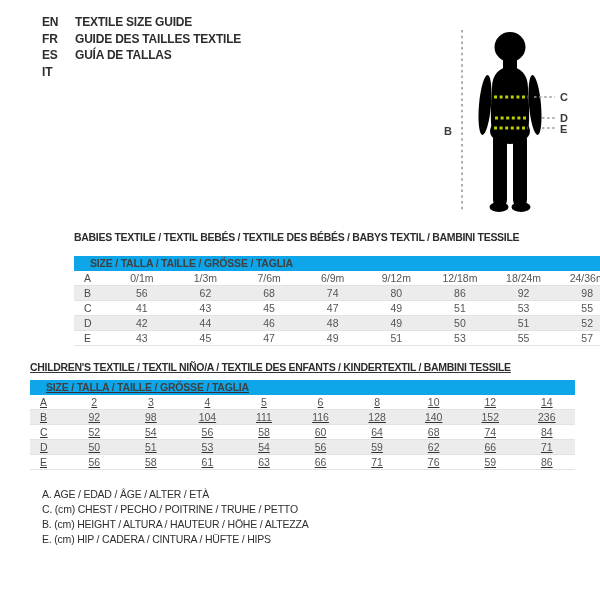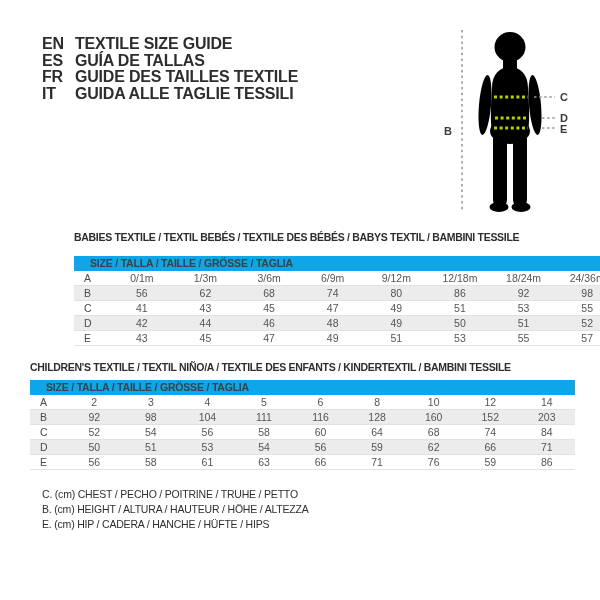--- a/index.html
+++ b/index.html
@@ -2,32 +2,32 @@
 <html><head>
 <meta charset="utf-8">
 <style>
   html,body{margin:0;padding:0;}
   body{
     width:600px;height:600px;position:relative;overflow:hidden;
     background:#ffffff;color:#333;
     font-family:"Liberation Sans",sans-serif;
   }
   
-  .languages{position:absolute;left:42px;top:36px;font-size:16px;font-weight:700;
+  .languages{position:absolute;left:42px;top:14px;font-size:12px;font-weight:700;
     letter-spacing:-0.2px;color:#2d2d2d;}
   .lang-row{display:flex;line-height:16.5px;}
   .lang-code{width:33px;}
   
   .figure{position:absolute;left:430px;top:8px;width:170px;height:212px;}
   .figure svg{display:block;}
   .figure text{font-family:"Liberation Sans",sans-serif;font-size:11px;font-weight:600;fill:#3a3a3a;}
   
   .section{position:absolute;left:30px;width:545px;}
   .section-babies{top:231px;margin-left:44px;}
-  .section-children{top:361px;}
+  .section-children{top:361px;text-decoration:underline;}
   .section-title{font-size:10.5px;font-weight:700;letter-spacing:-0.3px;
     color:#2d2d2d;line-height:12px;margin:0;}
   .section-babies .sizes-table{margin-top:13px;}
   .section-children .sizes-table{margin-top:7px;}
   .tbl-head{background:#0ea5e9;color:#404040;font-size:10.5px;font-weight:700;
     letter-spacing:-0.2px;height:15px;line-height:15px;padding-left:16px;}
   .tbl-row{display:flex;height:15px;line-height:14px;font-size:10.5px;color:#555;
     border-bottom:1px solid #e2e2e2;box-sizing:border-box;}
   .tbl-row.alt{background:#ececec;}
   .tbl-row .rlabel{width:36px;padding-left:10px;box-sizing:border-box;color:#4a4a4a;}
@@ -38,30 +38,29 @@
 </style>
 </head>
 <body>
 
 <div class="languages">
     <div class="lang-row">
       <span class="lang-code">EN</span>
       <span class="lang-label">TEXTILE SIZE GUIDE</span>
     </div>
     <div class="lang-row">
+      <span class="lang-code">FR</span>
+      <span class="lang-label">GUIDE DES TAILLES TEXTILE</span>
+    </div>
+    <div class="lang-row">
       <span class="lang-code">ES</span>
       <span class="lang-label">GUÍA DE TALLAS</span>
     </div>
     <div class="lang-row">
-      <span class="lang-code">FR</span>
-      <span class="lang-label">GUIDE DES TAILLES TEXTILE</span>
-    </div>
-    <div class="lang-row">
       <span class="lang-code">IT</span>
-      <span class="lang-label">GUIDA ALLE TAGLIE TESSILI</span>
     </div>
   </div>
 
 <div class="figure">
   <svg width="170" height="212" viewBox="0 0 170 212">
 
     <line x1="32" y1="22" x2="32" y2="204" stroke-width="1.6" stroke-dasharray="2.5 3.2" stroke="#999999"></line>
     <text x="14" y="127">B</text>
 
     <g fill="#000000">
@@ -92,21 +91,21 @@
 </div>
 
 <div class="section section-babies">
   <h2 class="section-title">BABIES TEXTILE / TEXTIL BEBÉS / TEXTILE DES BÉBÉS / BABYS TEXTIL / BAMBINI TESSILE</h2>
   <div class="sizes-table">
       <div class="tbl-head">SIZE / TALLA / TAILLE / GRÖSSE / TAGLIA</div>
       <div class="tbl-row">
         <span class="rlabel">A</span>
         <span class="cell">0/1m</span>
         <span class="cell">1/3m</span>
-        <span class="cell">3/6m</span>
+        <span class="cell">7/6m</span>
         <span class="cell">6/9m</span>
         <span class="cell">9/12m</span>
         <span class="cell">12/18m</span>
         <span class="cell">18/24m</span>
         <span class="cell">24/36m</span>
       </div>
       <div class="tbl-row alt">
         <span class="rlabel">B</span>
         <span class="cell">56</span>
         <span class="cell">62</span>
@@ -170,23 +169,23 @@
         <span class="cell">14</span>
       </div>
       <div class="tbl-row alt">
         <span class="rlabel">B</span>
         <span class="cell">92</span>
         <span class="cell">98</span>
         <span class="cell">104</span>
         <span class="cell">111</span>
         <span class="cell">116</span>
         <span class="cell">128</span>
-        <span class="cell">160</span>
+        <span class="cell">140</span>
         <span class="cell">152</span>
-        <span class="cell">203</span>
+        <span class="cell">236</span>
       </div>
       <div class="tbl-row">
         <span class="rlabel">C</span>
         <span class="cell">52</span>
         <span class="cell">54</span>
         <span class="cell">56</span>
         <span class="cell">58</span>
         <span class="cell">60</span>
         <span class="cell">64</span>
         <span class="cell">68</span>
@@ -214,16 +213,17 @@
         <span class="cell">66</span>
         <span class="cell">71</span>
         <span class="cell">76</span>
         <span class="cell">59</span>
         <span class="cell">86</span>
       </div>
     </div>
 </div>
 
 <div class="legend">
+    <div class="legend-line">A. AGE / EDAD / ÂGE / ALTER / ETÀ</div>
     <div class="legend-line">C. (cm) CHEST / PECHO / POITRINE / TRUHE / PETTO</div>
     <div class="legend-line">B. (cm) HEIGHT / ALTURA / HAUTEUR / HÖHE / ALTEZZA</div>
-    <div class="legend-line">E. (cm) HIP / CADERA / HANCHE / HÜFTE / HIPS</div>
+    <div class="legend-line">E. (cm) HIP / CADERA / CINTURA / HÜFTE / HIPS</div>
   </div>
 
 </body></html>

